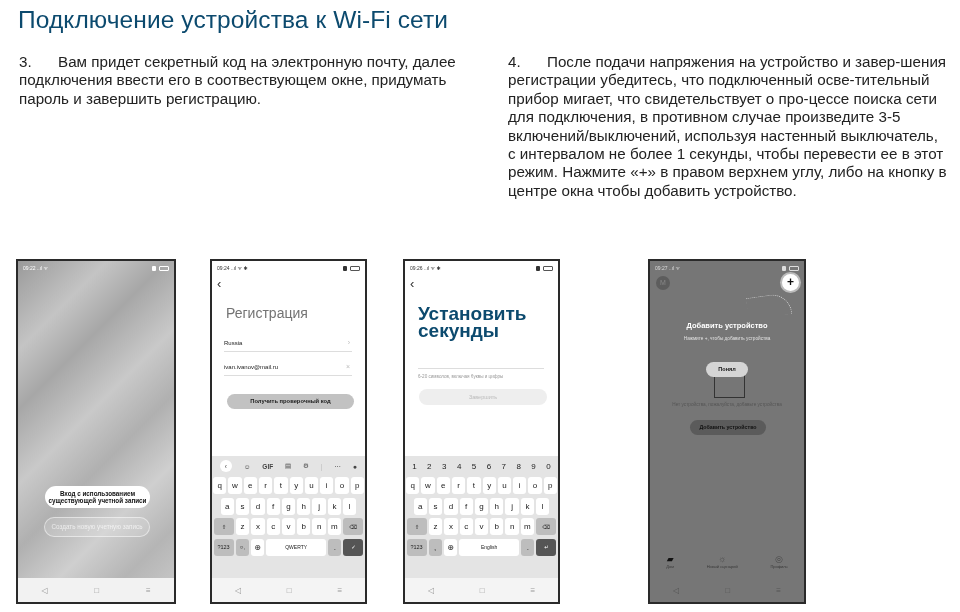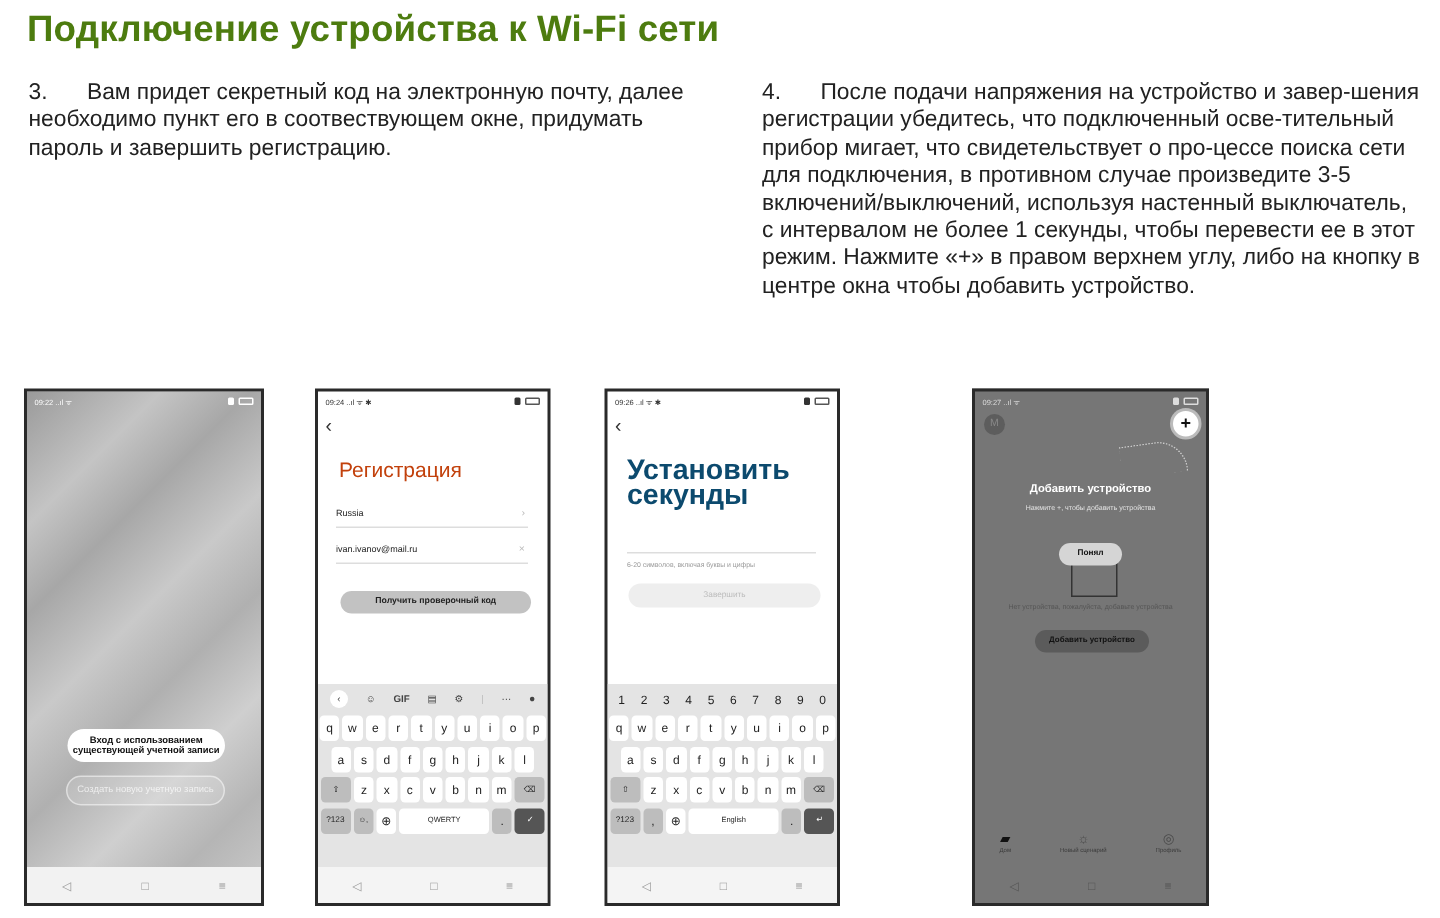--- a/index.html
+++ b/index.html
@@ -1,39 +1,39 @@
 <!DOCTYPE html>
 <html><head>
 <meta charset="utf-8">
 <style>
 *{box-sizing:border-box;margin:0;padding:0}
 html,body{width:960px;height:612px;background:#fff;overflow:hidden}
 body{font-family:"Liberation Sans","DejaVu Sans",sans-serif;color:#1a1a1a;position:relative}
-.title{position:absolute;left:18px;top:6px;font-size:24.5px;font-weight:bold;letter-spacing:0.1px;color:#4d7c0f}
+.title{position:absolute;left:18px;top:6px;font-size:24.5px;font-weight:normal;letter-spacing:0.1px;color:#0c4a6e}
 .col{position:absolute;font-size:15.2px;line-height:18.4px;color:#222}
 .col-left{left:19px;top:53px;width:450px}
 .col-right{left:508px;top:53px;width:440px}
 .step{margin-bottom:4.4px}
 .step-num{display:inline-block;width:39px}
 .phone{position:absolute;border:2px solid #2a2a2a;overflow:hidden;background:#fff}
 .sb{position:absolute;left:0;right:0;top:0;height:14px;font-size:5px;color:#333;display:flex;align-items:center;justify-content:space-between;padding:0 5px}
 .sb .bat{display:inline-block;width:10px;height:5px;border:1px solid #555;border-radius:1px;margin-left:3px;vertical-align:middle}
 .sb .sh{display:inline-block;width:4px;height:5px;background:#333;border-radius:1px;vertical-align:middle}
 .navbar{position:absolute;left:0;right:0;bottom:0;height:24px;display:flex;justify-content:space-around;align-items:center;font-size:8px;color:#999;background:#f4f4f4}
 .back{position:absolute;left:5px;top:15px;font-size:13px;color:#333}
 
 #p1{left:16px;top:259px;width:160px;height:345px;background:linear-gradient(135deg,#9a9a9a 0%,#c4c4c4 18%,#a7a7a7 30%,#c9c9c9 45%,#b0b0b0 58%,#cfcfcf 72%,#b5b5b5 85%,#cbcbcb 100%)}
 #p1 .sb{color:#fff}
 #p1 .sb .bat{border-color:#fff}
 #p1 .sb .sh{background:#fff}
 .p1-login{position:absolute;left:27px;top:225px;width:105px;height:22px;background:#fff;border-radius:11px;font-size:6.3px;font-weight:bold;text-align:center;line-height:7.5px;padding-top:3.5px;color:#111}
 .p1-create{position:absolute;left:26px;top:256px;width:106px;height:20px;border:1px solid rgba(255,255,255,0.5);background:rgba(255,255,255,0.15);border-radius:10px;font-size:6.3px;text-align:center;line-height:18px;color:rgba(255,255,255,0.7)}
 
 #p2{left:210px;top:259px;width:157px;height:345px}
-.reg-title{position:absolute;left:14px;top:44px;font-size:14px;color:#c2410c}
+.reg-title{position:absolute;left:14px;top:44px;font-size:14px;color:#737373}
 .field{position:absolute;left:12px;right:13px;height:18px;border-bottom:1px solid #ddd;font-size:6px;color:#222;display:flex;align-items:center;justify-content:space-between;padding-right:2px}
 .field .ic{color:#bbb;font-size:7px}
 .p2-btn{position:absolute;left:15px;top:133px;width:127px;height:15px;background:#c2c2c2;border-radius:8px;font-size:5.8px;font-weight:bold;text-align:center;line-height:15px;color:#222}
 .kb{position:absolute;left:0;right:0;bottom:24px;height:122px;background:#e4e4e4;padding:2px 2px 0 2px}
 .kb-row{display:flex;justify-content:center;gap:2px;margin-bottom:3.5px}
 .key{height:17px;background:#fff;border-radius:3px;font-size:8px;display:flex;align-items:center;justify-content:center;color:#222;flex:0 0 13.3px}
 .key.dark{background:#bdbdbd}
 .key.darker{background:#555;color:#fff}
 .key.space{flex:0 0 60px;font-size:5px}
 .key.wide{flex:0 0 20px;font-size:5.5px}
@@ -65,21 +65,21 @@
 .tab .ti{font-size:9px;line-height:10px;color:#4a4a4a}
 .tab.active .ti{color:#111}
 #p4 .navbar{background:#767676;color:#555}
 </style>
 </head>
 <body>
 
 <div class="title">Подключение устройства к Wi-Fi сети</div>
 
 <div class="col col-left">
-  <p class="step"><span class="step-num">3.</span><span>Вам придет секретный код на электронную почту, далее необходимо пункт его в соотвествующем окне, придумать пароль и завершить регистрацию.</span></p>
+  <p class="step"><span class="step-num">3.</span><span>Вам придет секретный код на электронную почту, далее подключения ввести его в соотвествующем окне, придумать пароль и завершить регистрацию.</span></p>
 </div>
 
 <div class="col col-right">
   <p class="step"><span class="step-num">4.</span><span>После подачи напряжения на устройство и завер-шения регистрации убедитесь, что подключенный осве-тительный прибор мигает, что свидетельствует о про-цессе поиска сети для подключения, в противном случае произведите 3-5 включений/выключений, используя настенный выключатель, с интервалом не более 1 секунды, чтобы перевести ее в этот режим. Нажмите «+» в правом верхнем углу, либо на кнопку в центре окна чтобы добавить устройство.</span></p>
 </div>
 
 <div class="phone" id="p1">
   <div class="sb">
     <span><span>09:22</span> <span>..ıl ᯤ</span></span>
     <span><span class="sh"></span><span class="bat"></span></span>

